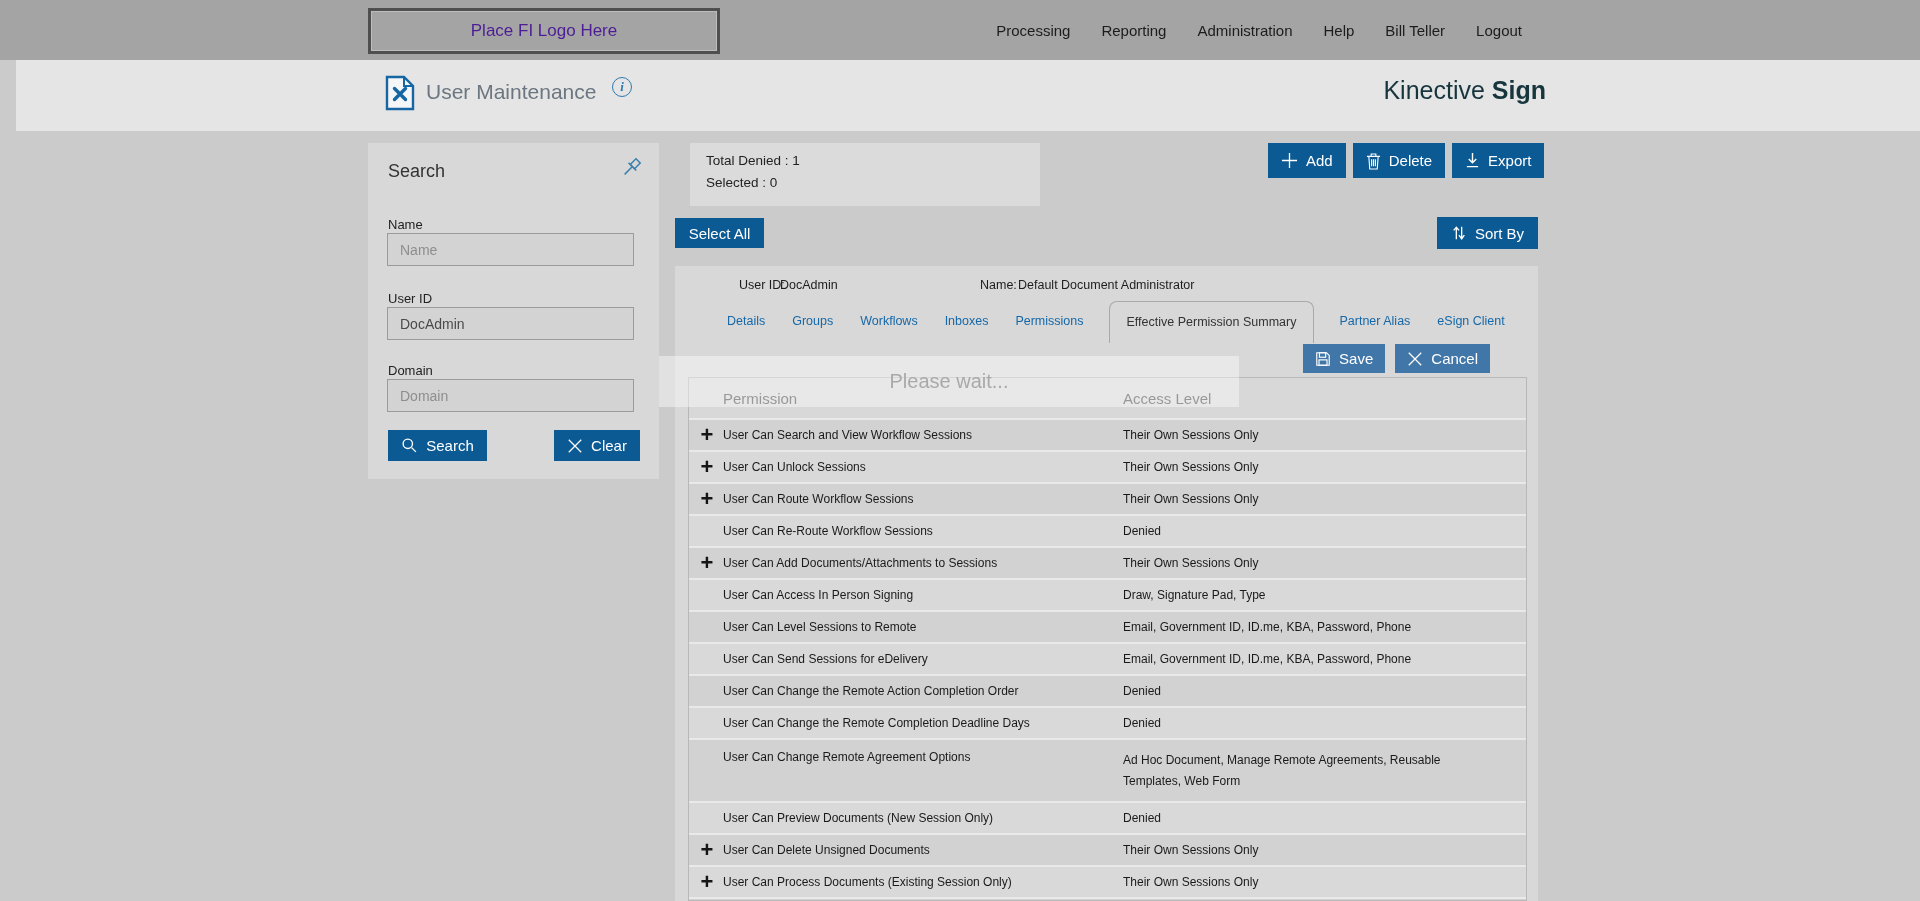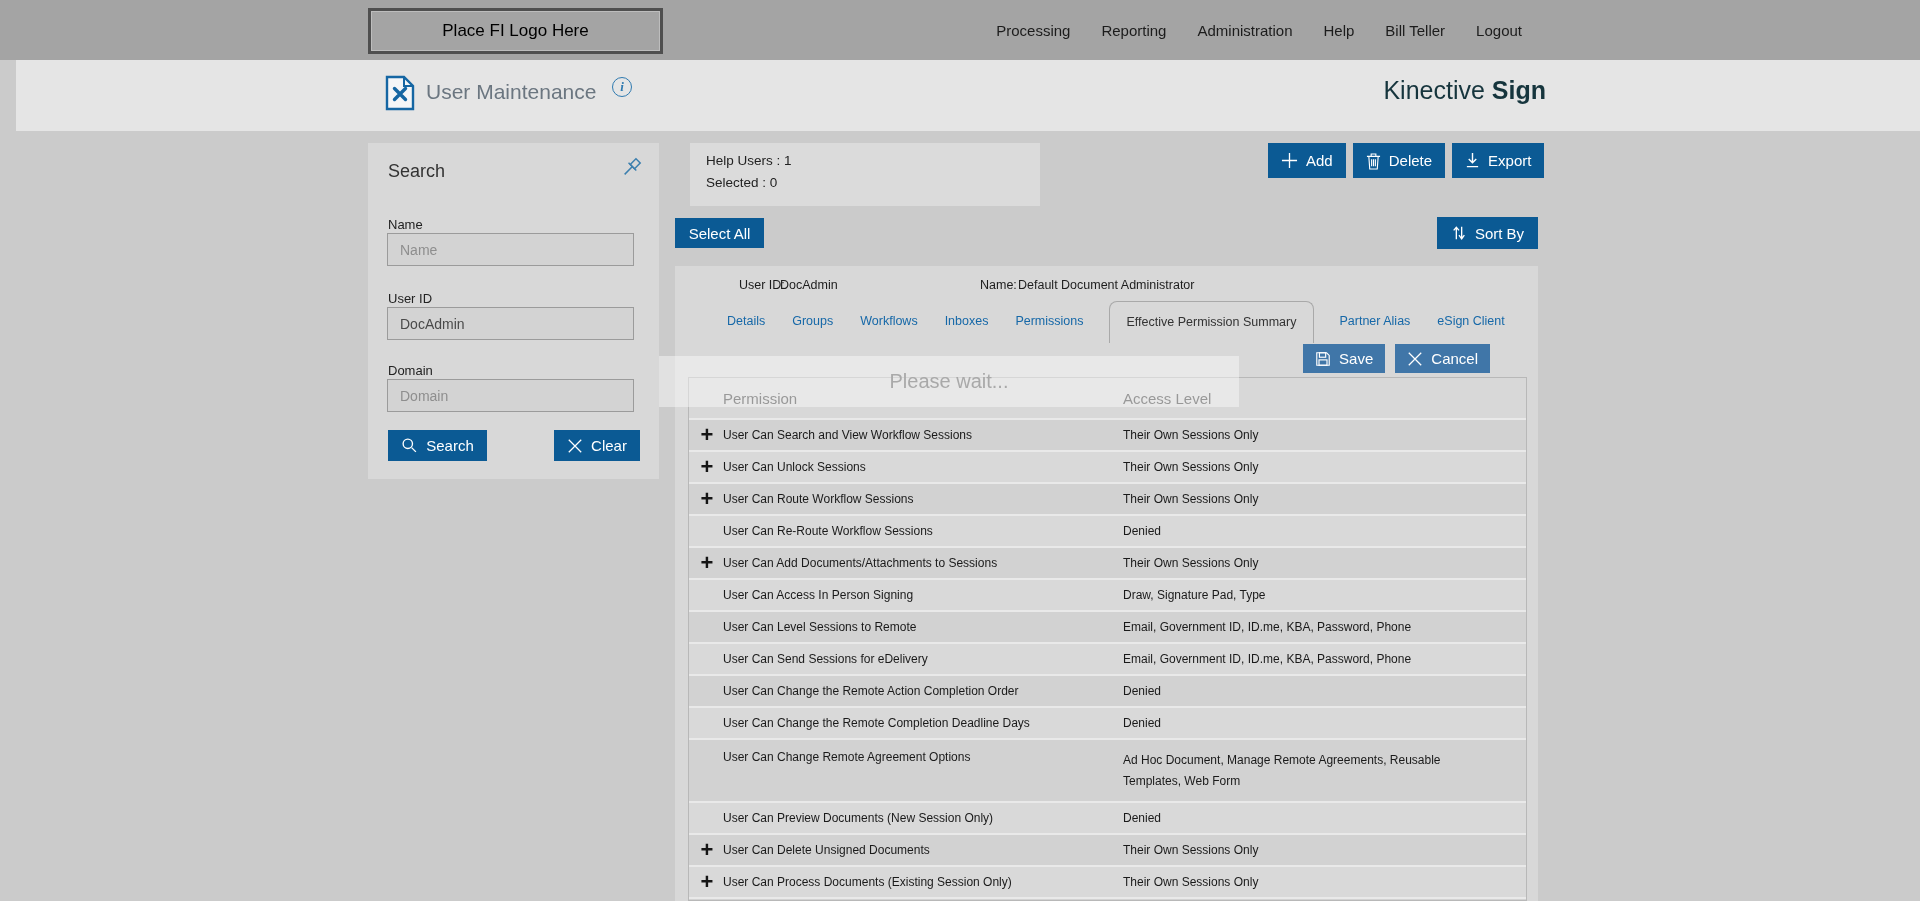--- a/index.html
+++ b/index.html
@@ -2,23 +2,23 @@
 <html><head>
 <meta charset="utf-8">
 <style>
   * { margin:0; padding:0; box-sizing:border-box; }
   html,body { width:1920px; height:901px; }
   body { font-family:"Liberation Sans", sans-serif; overflow:hidden; }
   .screen { position:relative; width:1920px; height:901px; background:#cbcbcb; overflow:hidden; }
 
   
   .topbar { position:absolute; left:0; top:0; width:1920px; height:60px; background:#a4a4a4; }
-  .logo-box { position:absolute; left:368px; top:8px; width:295px; height:46px;
+  .logo-box { position:absolute; left:368px; top:8px; width:352px; height:46px;
     border:3px solid #4f4f4f; box-shadow:inset 0 0 0 1px #bdbdbd; display:flex; align-items:center; justify-content:center;
-    color:#000000; font-size:17px; }
+    color:#4c1d95; font-size:17px; }
   .top-menu { position:absolute; right:398px; top:0; height:60px; display:flex; align-items:center; gap:31px; }
   .top-menu span { color:#1c1c1c; font-size:15px; cursor:pointer; }
 
   
   .headerbar { position:absolute; left:16px; top:60px; width:1920px; height:71px; background:#e5e5e5; }
   .doc-icon { position:absolute; left:369px; top:15px; }
   .page-title { position:absolute; left:410px; top:20px; font-size:21px; color:#6b7680; }
   .info-icon { position:absolute; left:596px; top:17px; width:20px; height:20px; border:1.6px solid #2f7ab0;
     border-radius:50%; color:#2f7ab0; font-family:"Liberation Serif",serif; font-style:italic; font-weight:bold;
     font-size:13px; display:flex; align-items:center; justify-content:center; }
@@ -154,21 +154,21 @@
         <svg viewBox="0 0 18 18" width="16" height="16">
             <path d="M2 2 L16 16 M16 2 L2 16" stroke="#fff" stroke-width="1.4"></path>
           </svg>
       </span>
       <span>Clear</span>
     </button>
   </div>
 
   <div class="totals-box">
     <div>
-      <span>Help Users :</span>
+      <span>Total Denied :</span>
       <span>1</span>
     </div>
     <div>
       <span>Selected :</span>
       <span>0</span>
     </div>
   </div>
 
   <div class="crud-buttons">
     <button class="btn">

